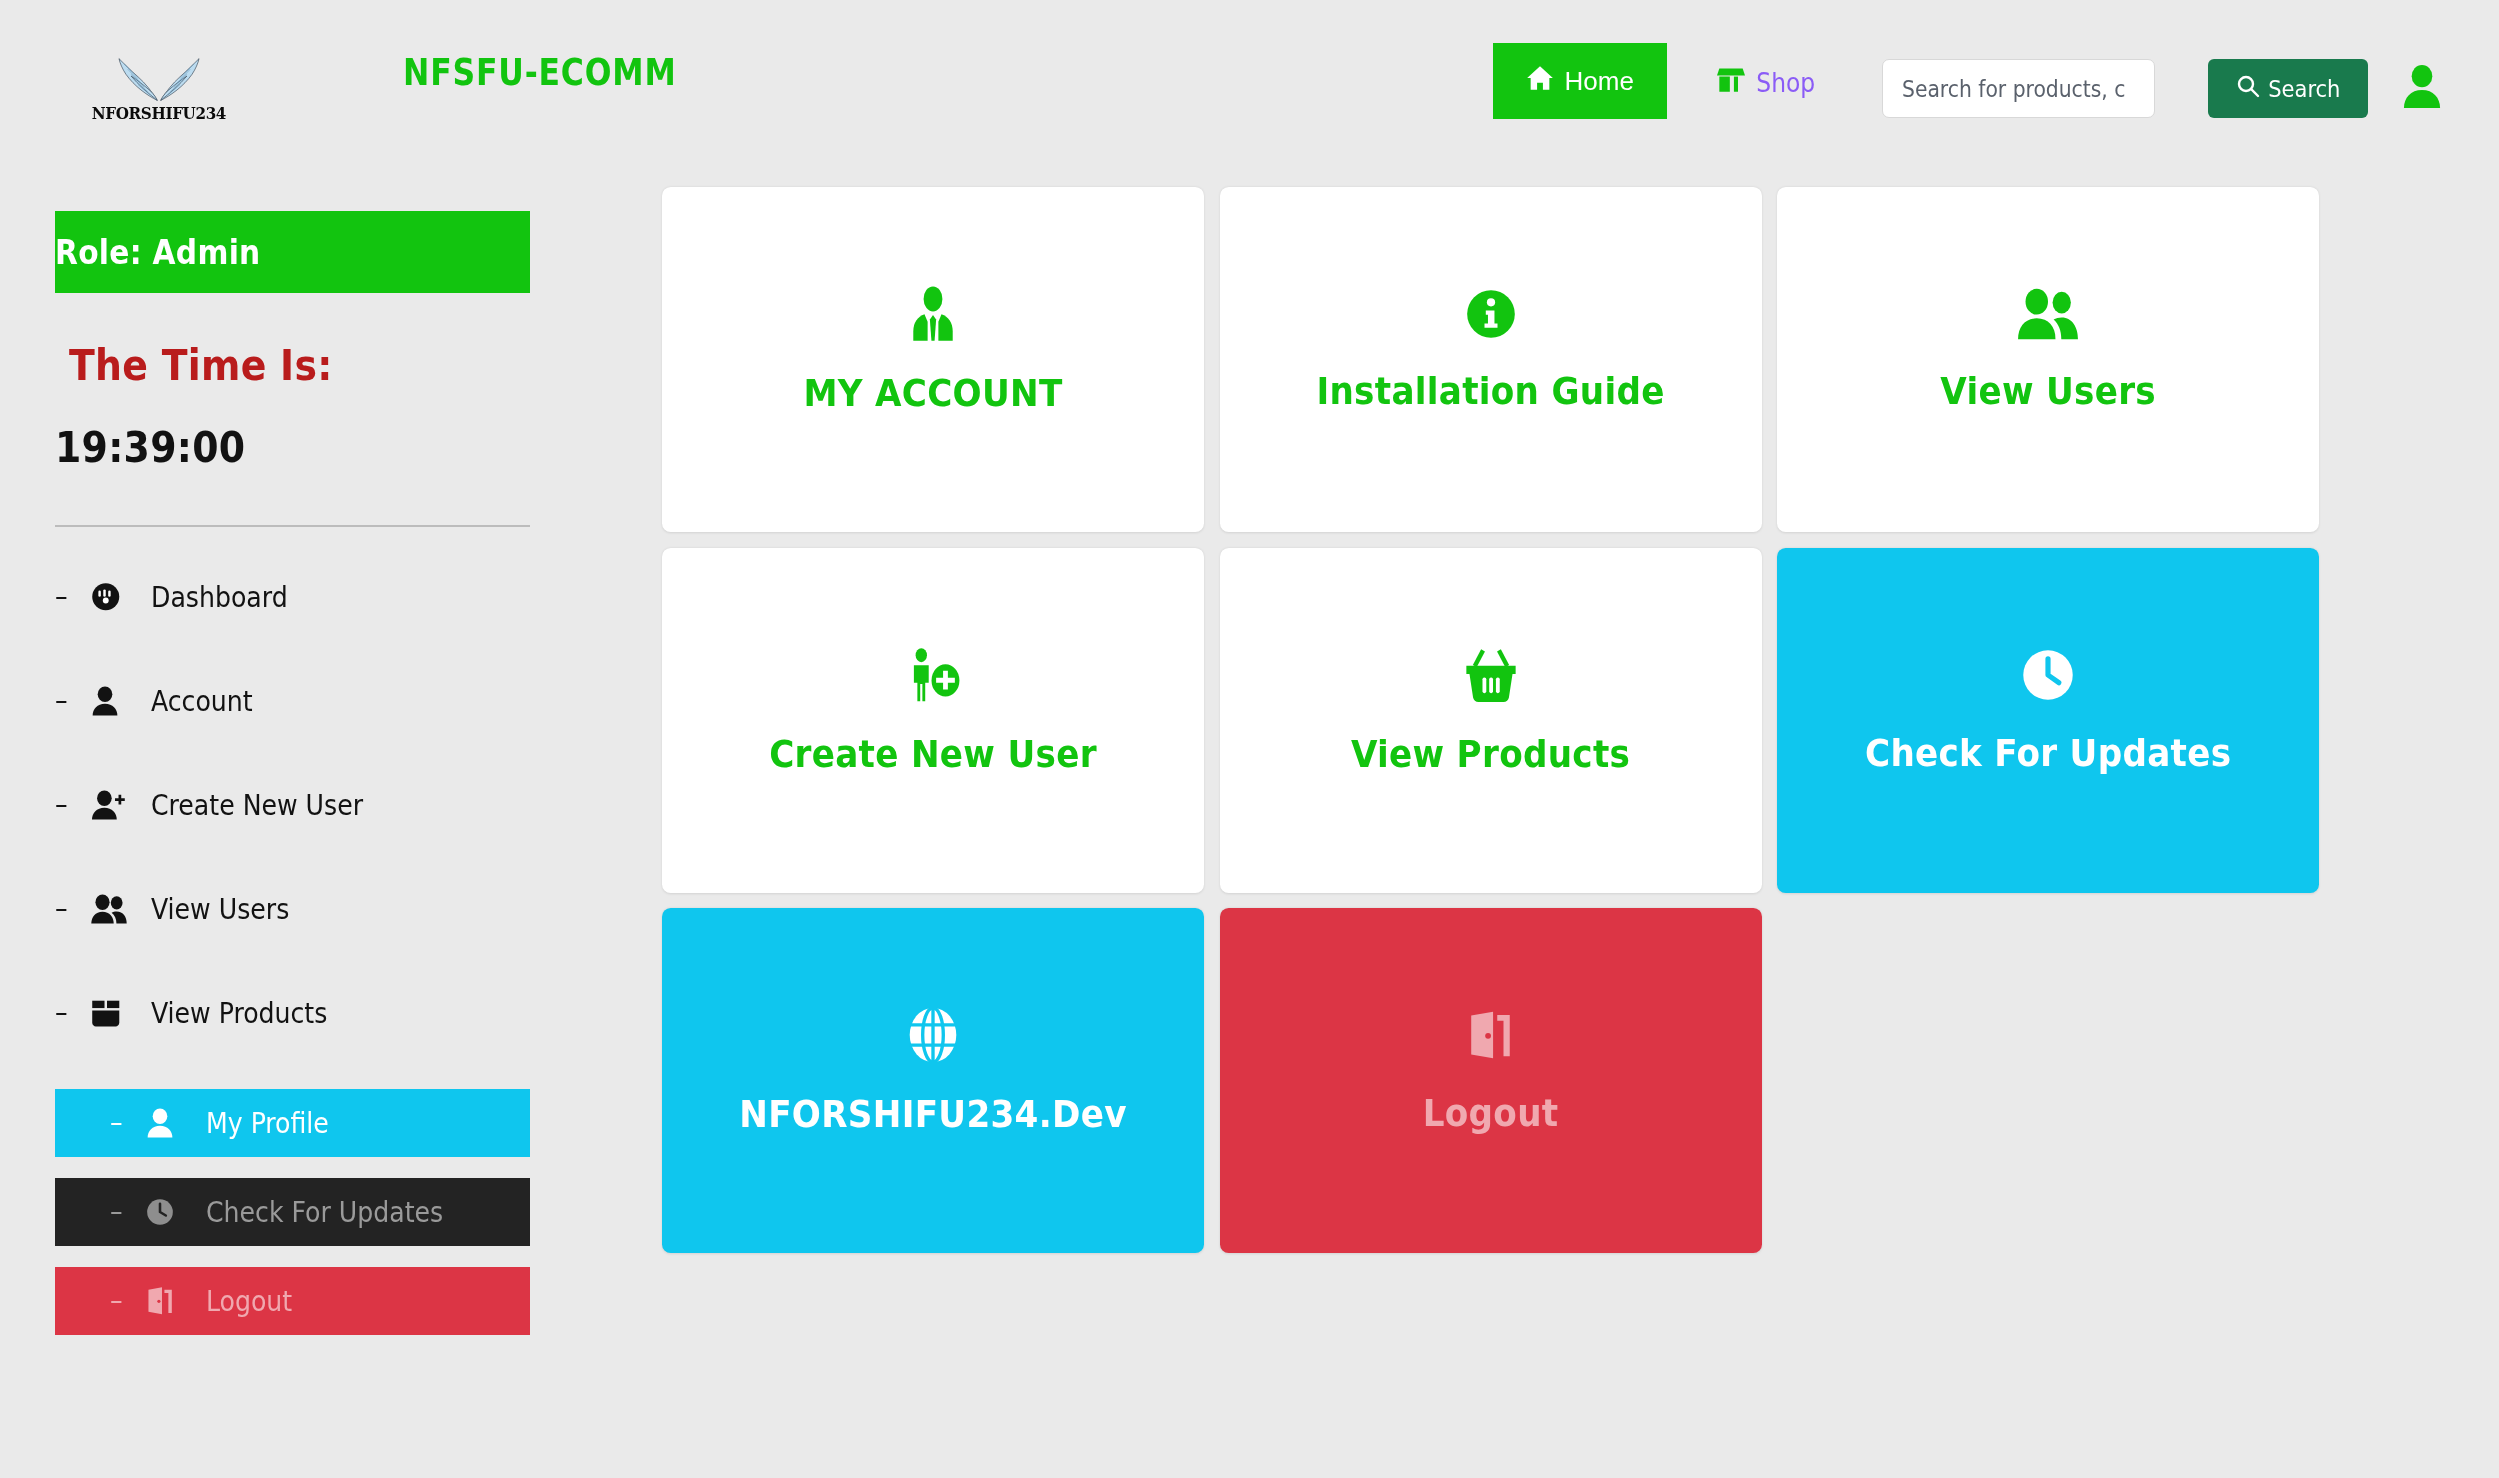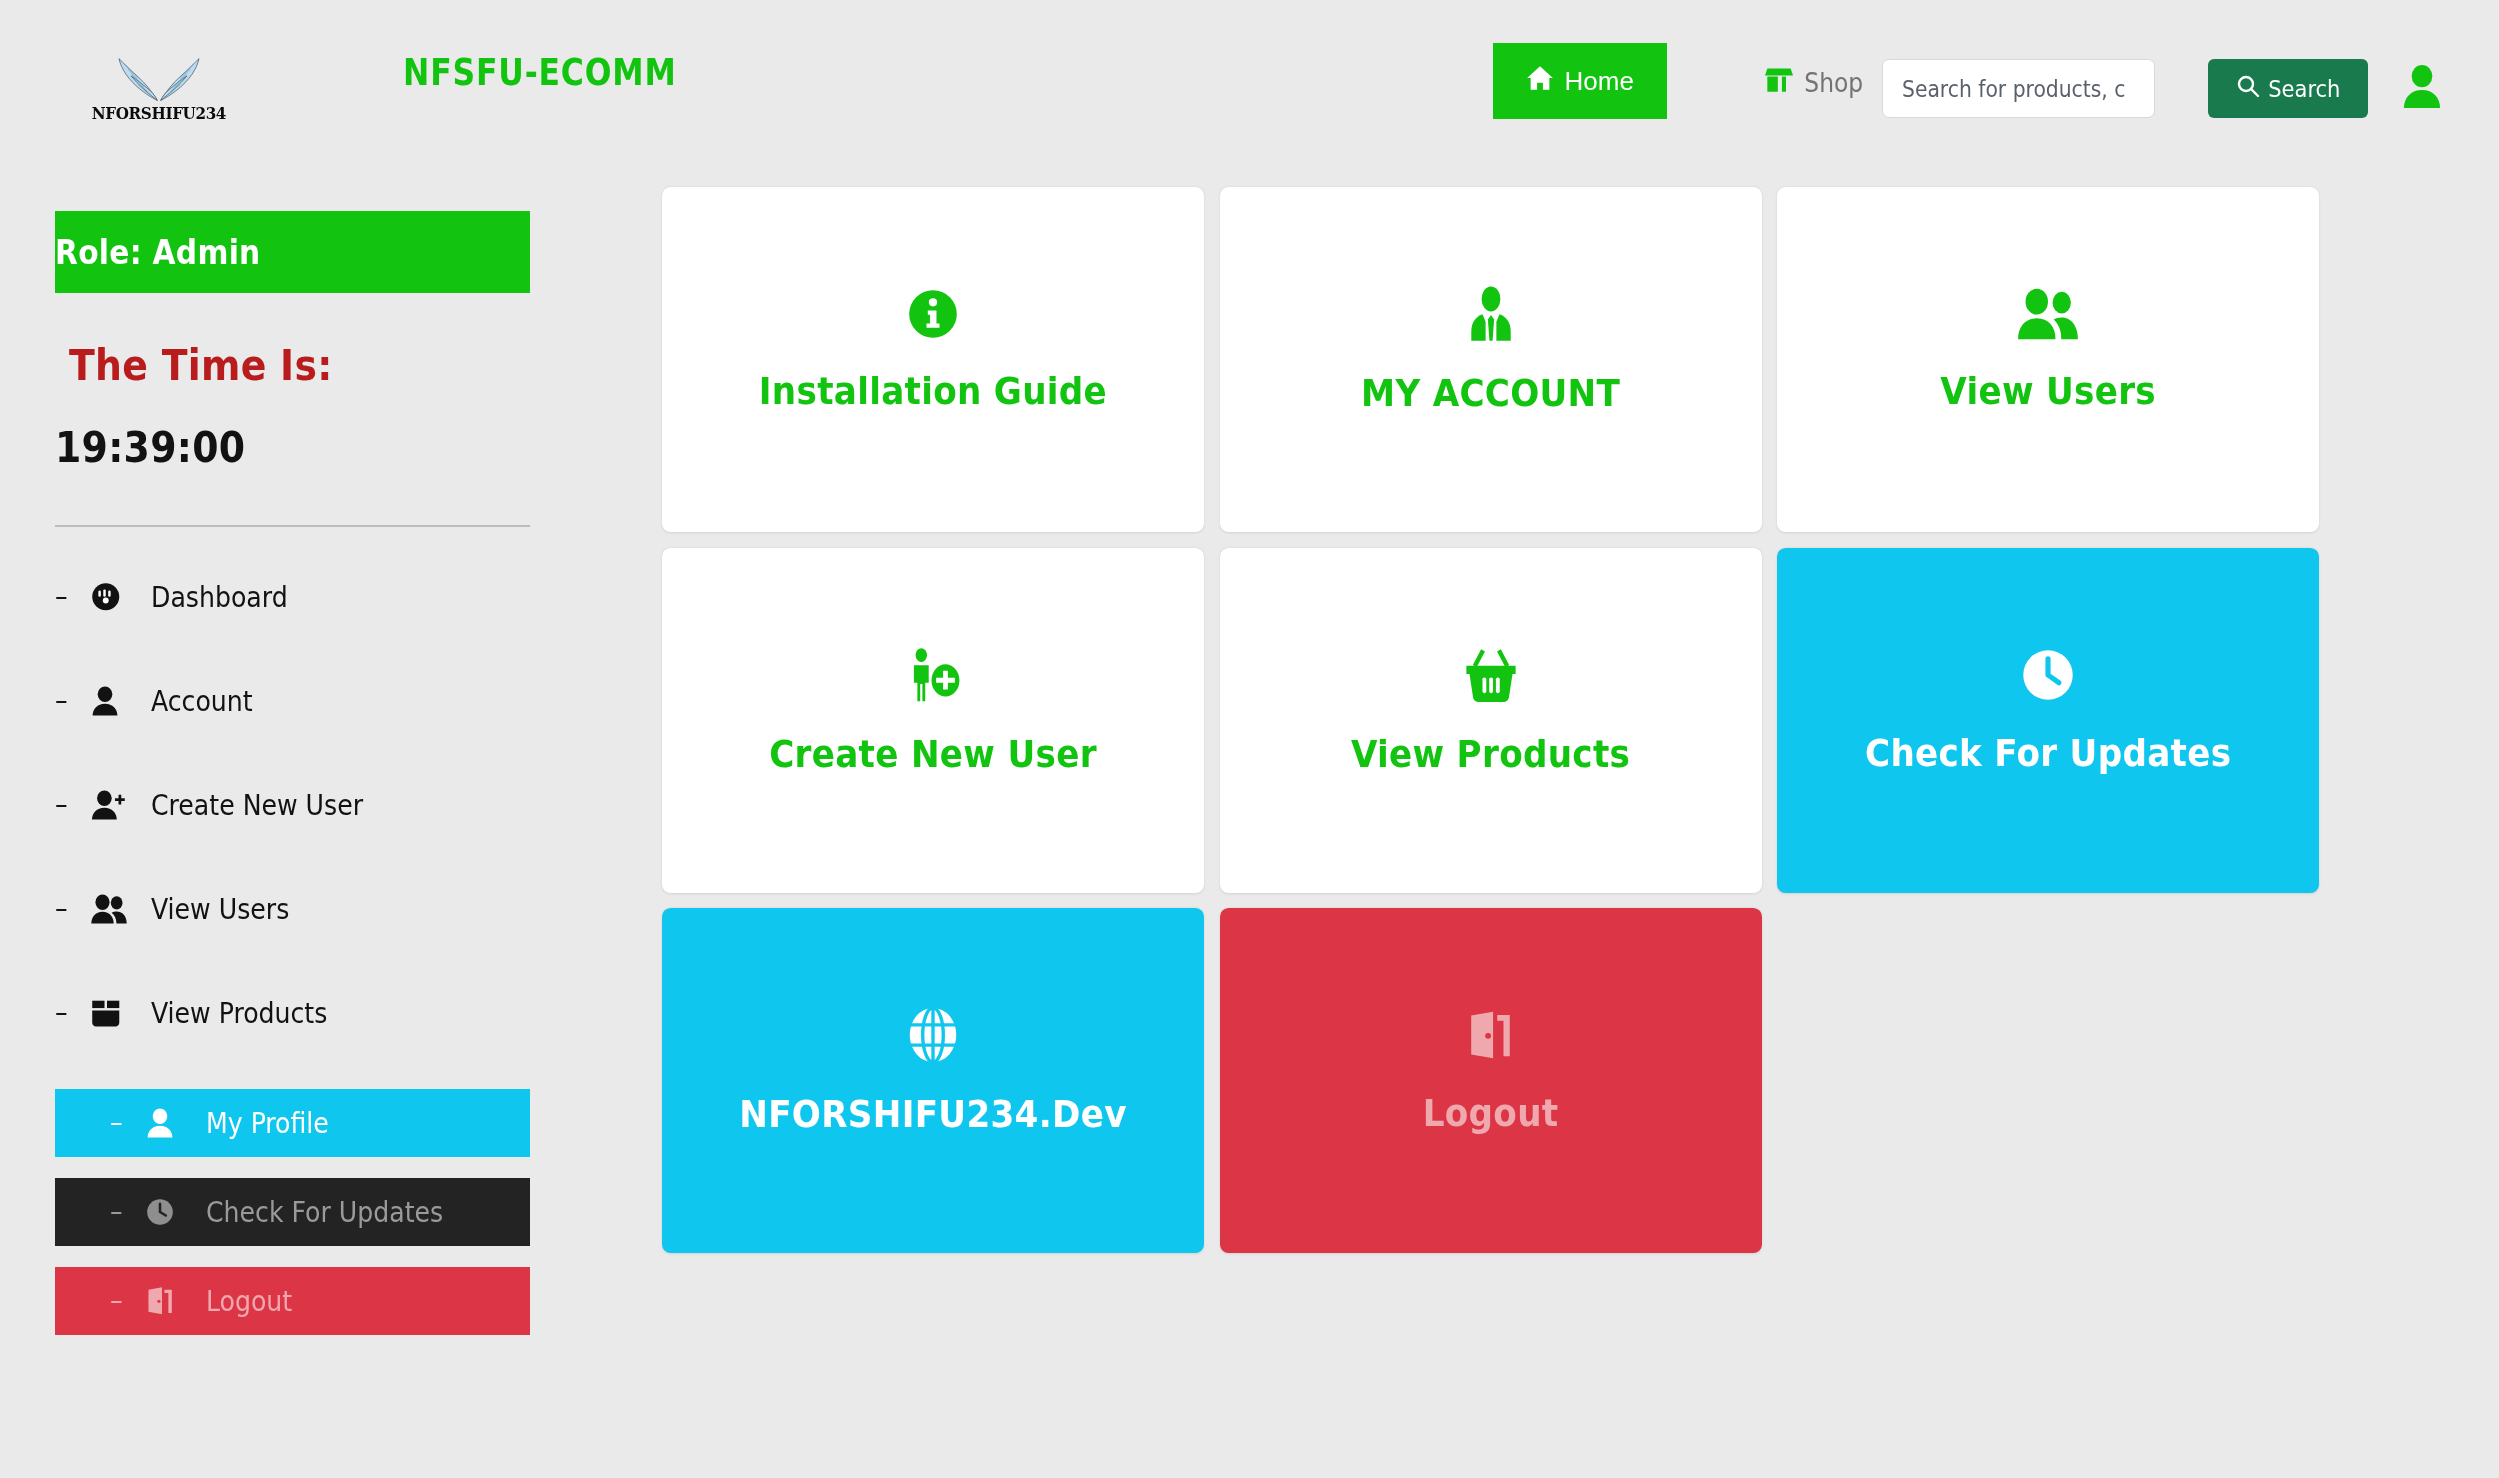--- a/index.html
+++ b/index.html
@@ -64,25 +64,25 @@
     justify-content: center;
     gap: 10.4px;
     font-size: 26px;
     font-weight: 500;
     cursor: pointer;
     border: none;
   }
 
   #shop-link {
     position: absolute;
-    left: 1765px; top: 66px;
+    left: 1717px; top: 66px;
     display: flex;
     align-items: center;
     gap: 11.3px;
-    color: #737373;
+    color: #8b5cf6;
     font-size: 26px;
     font-weight: 500;
     cursor: pointer;
     text-decoration: none;
   }
 
   #search-input {
     position: absolute;
     left: 1882px; top: 59px;
     width: 273px; height: 59px;
@@ -431,39 +431,39 @@
     </a>
 
   </nav>
 </div>
 
 <div id="main">
   <div id="grid">
 
     <a class="tile">
       <span class="tile-icon">
-        <svg width="52" height="52" viewBox="0 0 24 24" fill="#12c40f">
-          <circle cx="12" cy="12" r="11"></circle>
-          <circle cx="12" cy="6.6" r="1.9" fill="#ffffff"></circle>
-          <path d="M9.6 10.4 L13.6 10.4 L13.6 16.4 L15 16.4 L15 18.4 L9 18.4 L9 16.4 L10.6 16.4 L10.6 12.4 L9.6 12.4 Z" fill="#ffffff"></path>
-        </svg>
-      </span>
-      <span class="tile-label">Installation Guide</span>
-    </a>
-
-    <a class="tile">
-      <span class="tile-icon">
         <svg width="52" height="56" viewBox="0 0 22 25" fill="#12c40f">
           <ellipse cx="11" cy="5.8" rx="4.2" ry="5.6"></ellipse>
           <path d="M7.2 12.6 C4.1 13.6 2.2 16.4 2.2 20.2 L2.2 24.4 L8.6 24.4 L8.6 16 Z"></path>
           <path d="M14.8 12.6 L13.4 16 L13.4 24.4 L19.8 24.4 L19.8 20.2 C19.8 16.4 17.9 13.6 14.8 12.6 Z"></path>
           <path d="M11 13 L12.4 15 L11.7 24.4 L10.3 24.4 L9.6 15 Z"></path>
         </svg>
       </span>
       <span class="tile-label">MY ACCOUNT</span>
+    </a>
+
+    <a class="tile">
+      <span class="tile-icon">
+        <svg width="52" height="52" viewBox="0 0 24 24" fill="#12c40f">
+          <circle cx="12" cy="12" r="11"></circle>
+          <circle cx="12" cy="6.6" r="1.9" fill="#ffffff"></circle>
+          <path d="M9.6 10.4 L13.6 10.4 L13.6 16.4 L15 16.4 L15 18.4 L9 18.4 L9 16.4 L10.6 16.4 L10.6 12.4 L9.6 12.4 Z" fill="#ffffff"></path>
+        </svg>
+      </span>
+      <span class="tile-label">Installation Guide</span>
     </a>
 
     <a class="tile">
       <span class="tile-icon">
         <svg width="64" height="52" viewBox="0 0 30 25" fill="#12c40f">
           <ellipse cx="9.6" cy="6.6" rx="5.4" ry="6.2"></ellipse>
           <path d="M9.6 14.6 C4 14.6 0.6 18.6 0.6 24.6 L18.6 24.6 C18.6 18.6 15.2 14.6 9.6 14.6 Z"></path>
           <ellipse cx="21.6" cy="7" rx="4.4" ry="5.2"></ellipse>
           <path d="M21.6 14.2 C20.1 14.2 18.8 14.6 17.7 15.2 C20.1 17.3 21.4 20.6 21.4 24.6 L29.4 24.6 C29.4 19 26.7 14.2 21.6 14.2 Z"></path>
         </svg>

